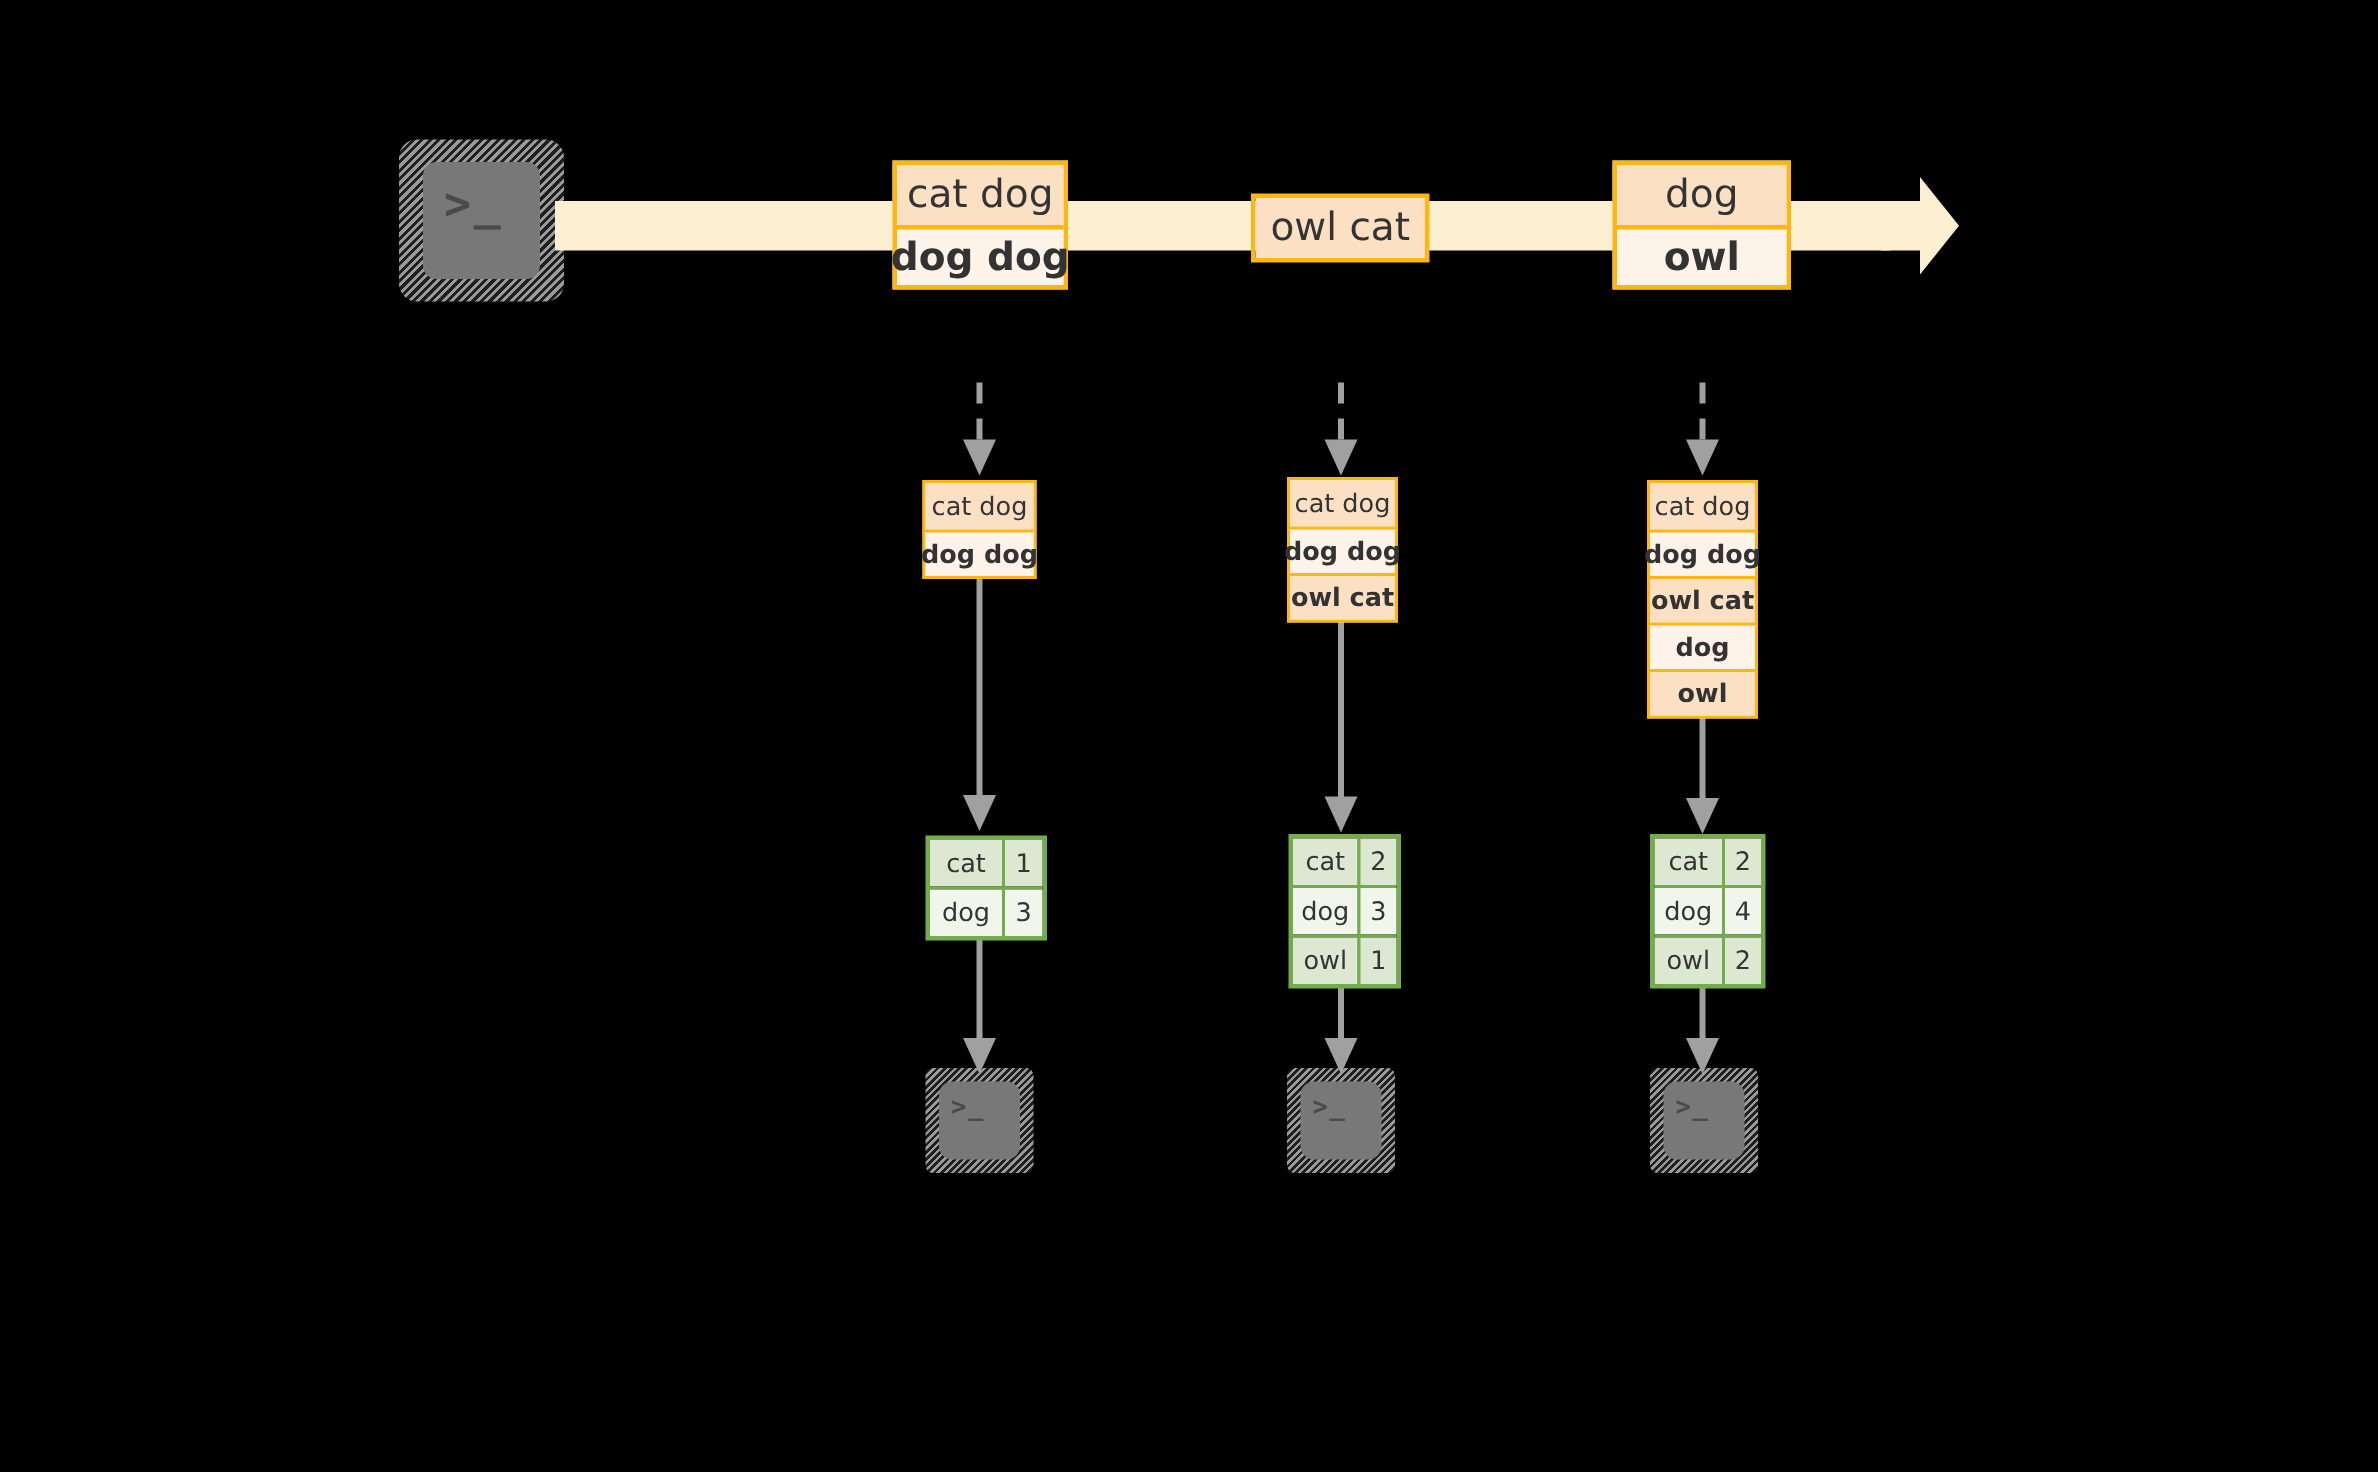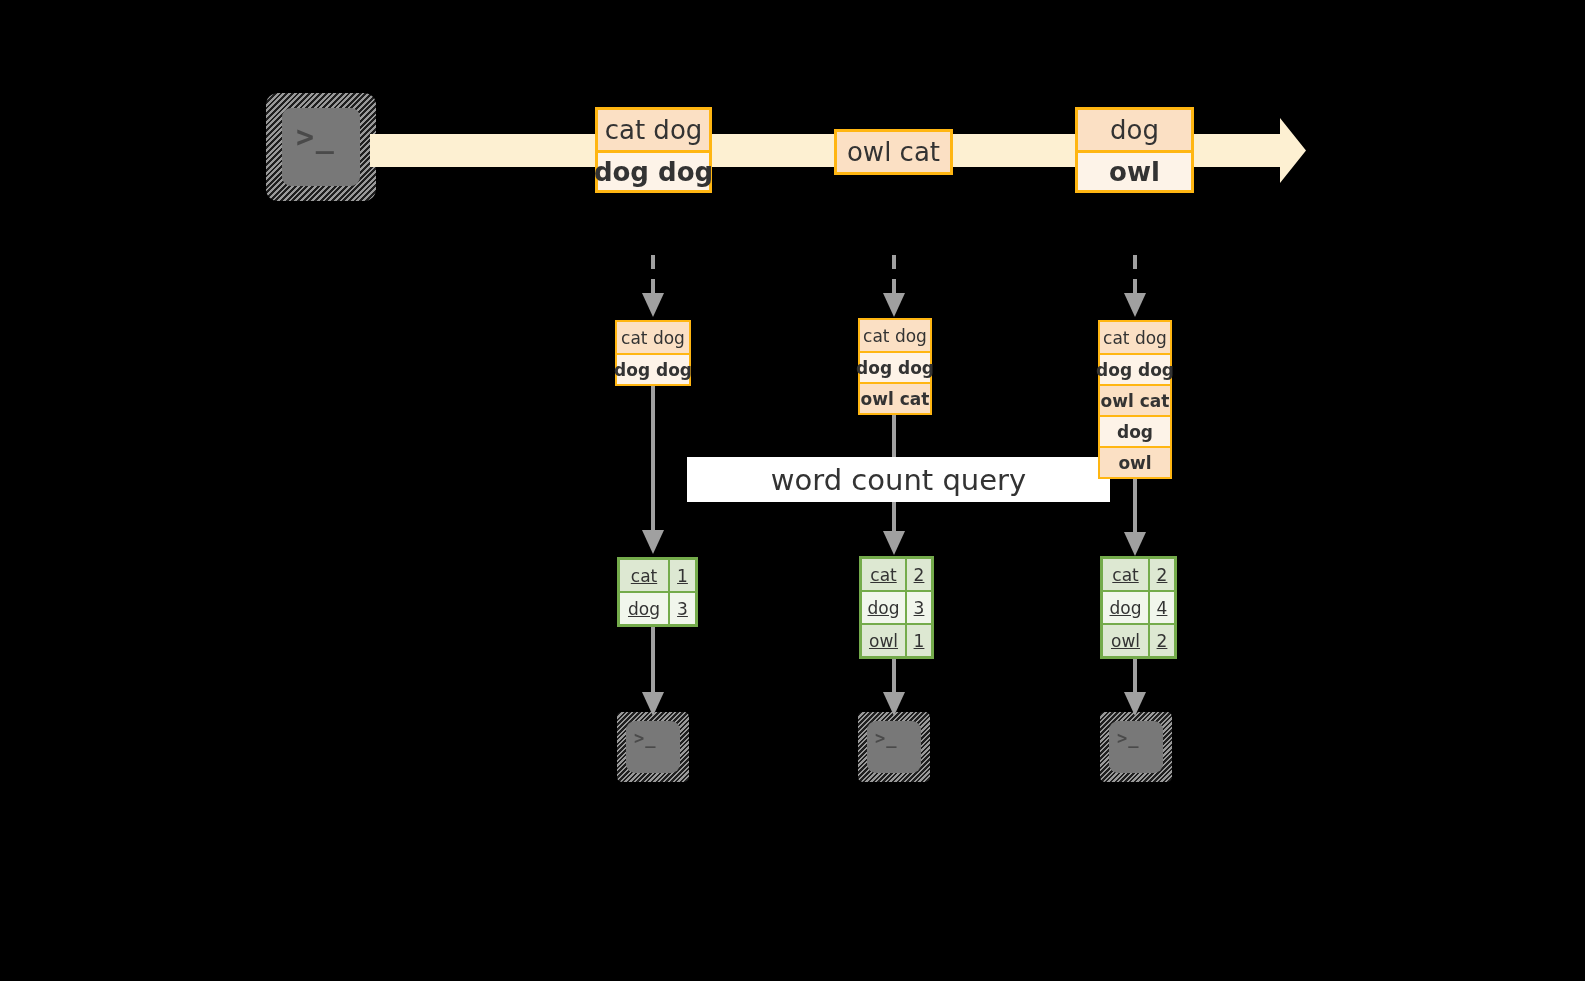--- a/index.html
+++ b/index.html
@@ -127,21 +127,20 @@
   }
   .res .row + .row { border-top: 2px solid #74ab4b; }
   .res .row .k,
   .res .row .v {
     box-sizing: border-box;
     display: flex;
     align-items: center;
     justify-content: center;
     color: #333333;
     background: #f1f6ec;
-    text-decoration: underline;
   }
   .res .row.shade .k,
   .res .row.shade .v { background: #dde8d2; }
   .res .row .v { border-left: 2px solid #74ab4b; }
 
   
   .conn {
     position: absolute;
     z-index: 2;
   }
@@ -332,17 +331,14 @@
       <polygon points="15,66 4,42 26,42" fill="#a0a0a0"></polygon>
     </svg>
   </div>
 
   <div class="terminal small" style="left:1100px; top:712px;">
     <div class="hatch"></div>
     <div class="face"></div>
     <div class="prompt">&gt;_</div>
   </div>
 
-  <div class="query-band">
-    <span class="label">word count query</span>
-  </div>
 
 </div>
 
 </body></html>

